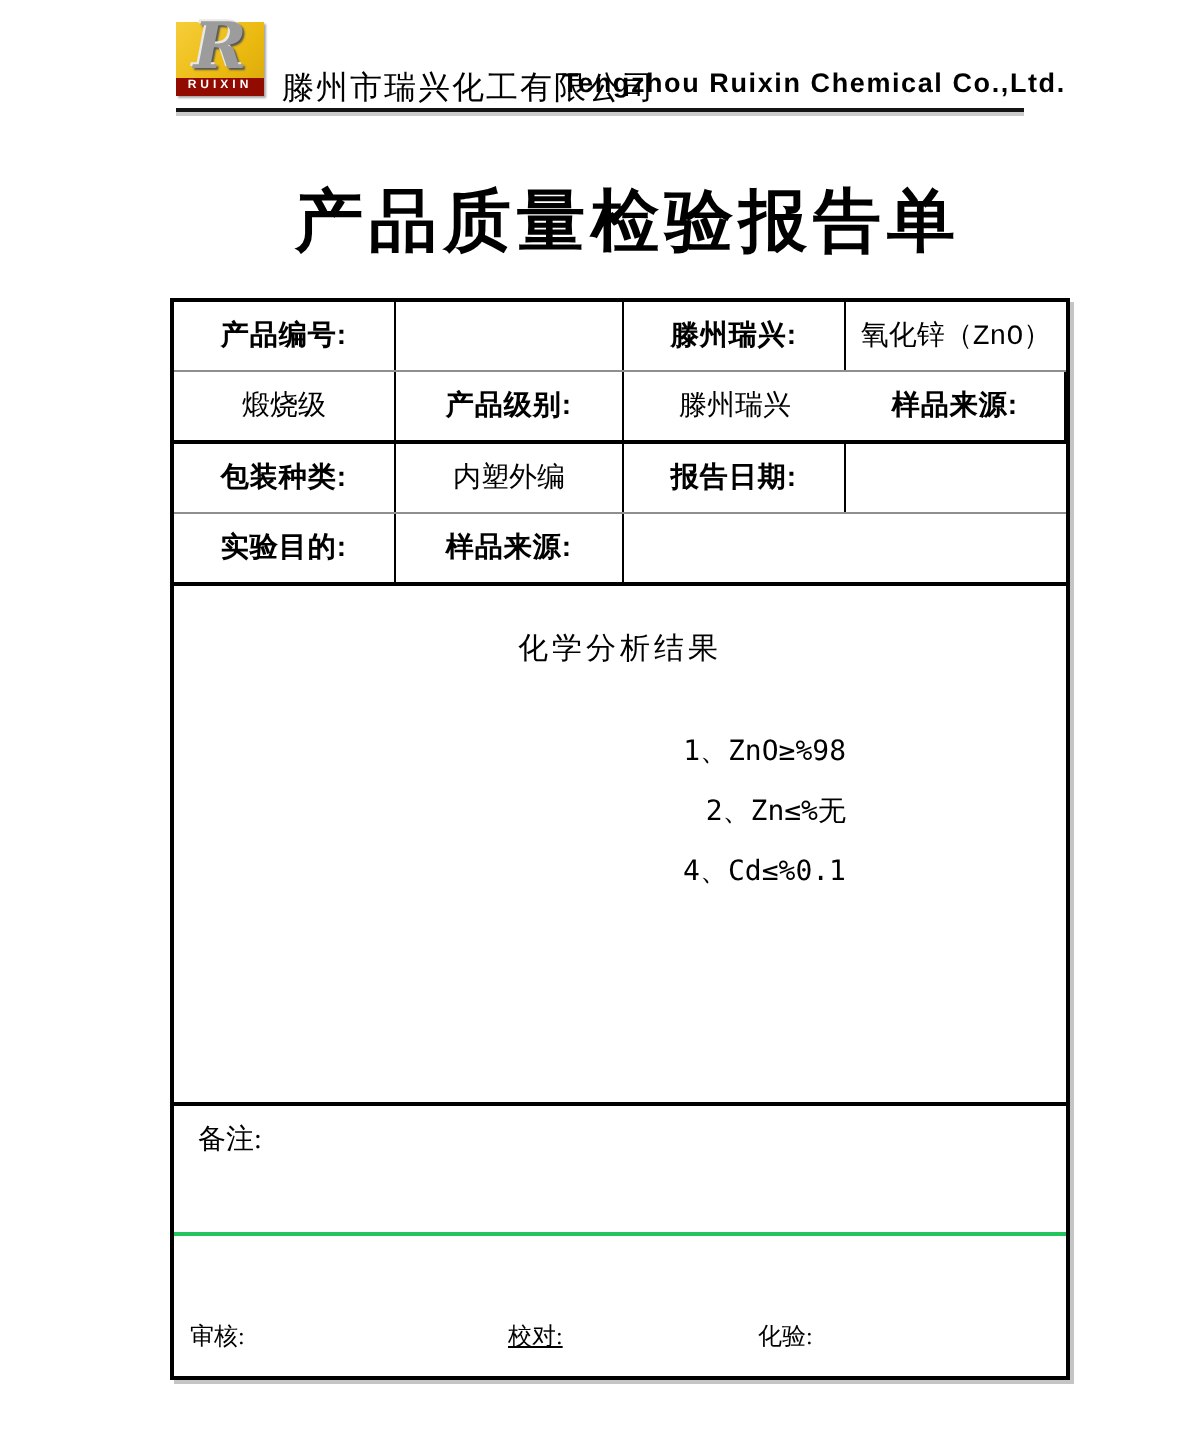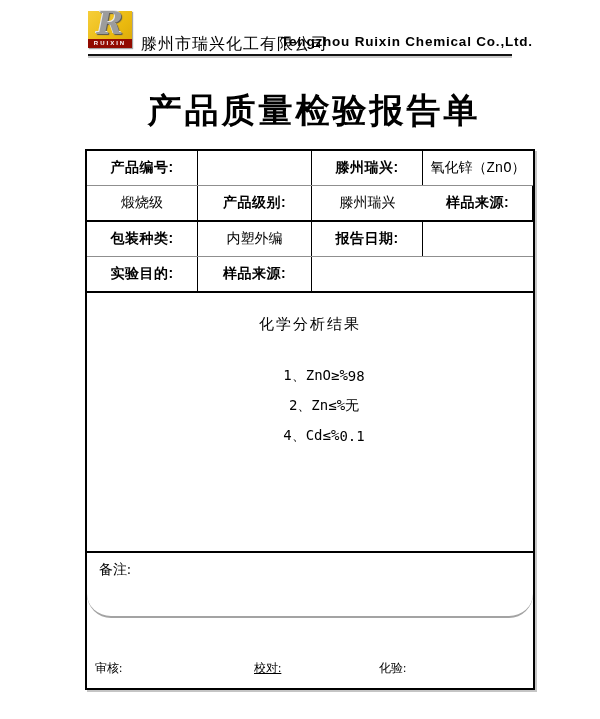--- a/index.html
+++ b/index.html
@@ -59,27 +59,27 @@
     font-size:14px;box-sizing:border-box;overflow:hidden;white-space:nowrap;
   }
   .cell.sep{border-right:1.5px solid #000;}
   .lcell{font-family:"Liberation Sans","DejaVu Sans",sans-serif;font-weight:bold;letter-spacing:.5px;text-align:center;}
   .vcell{font-family:Liberation Mono, monospace;}
   
   .analysis{height:238px;border-bottom:2px solid #000;box-sizing:border-box;}
   .analysis-title{margin-top:22px;height:20px;text-align:center;font-size:15px;letter-spacing:2px;}
   .analysis-items{margin-top:26px;}
   .aitem{
-    display:flex;justify-content:center;align-items:center;
+    display:flex;justify-content:flex-end;align-items:center;
     width:198px;margin-left:138px;height:30px;font-size:14px;
     font-family:"DejaVu Sans Mono","Liberation Mono",monospace;
   }
   .aitem .aval{font-family:"DejaVu Sans Mono","Liberation Mono",monospace;}
   
-  .remarks{height:65px;border-bottom:2px solid #a3a3a3;box-sizing:border-box;padding:8px 12px;font-size:14px;border-radius:24px;}
+  .remarks{height:65px;border-bottom:2px solid #22c55e;box-sizing:border-box;padding:8px 12px;font-size:14px;}
   
   .signs{position:relative;height:90px;font-size:12px;}
   .sign{position:absolute;top:42px;}
   .sign.s1{left:8px;}
   .sign.s2{left:167px;text-decoration:underline;}
   .sign.s3{left:292px;}
 </style>
 </head>
 <body>
 

